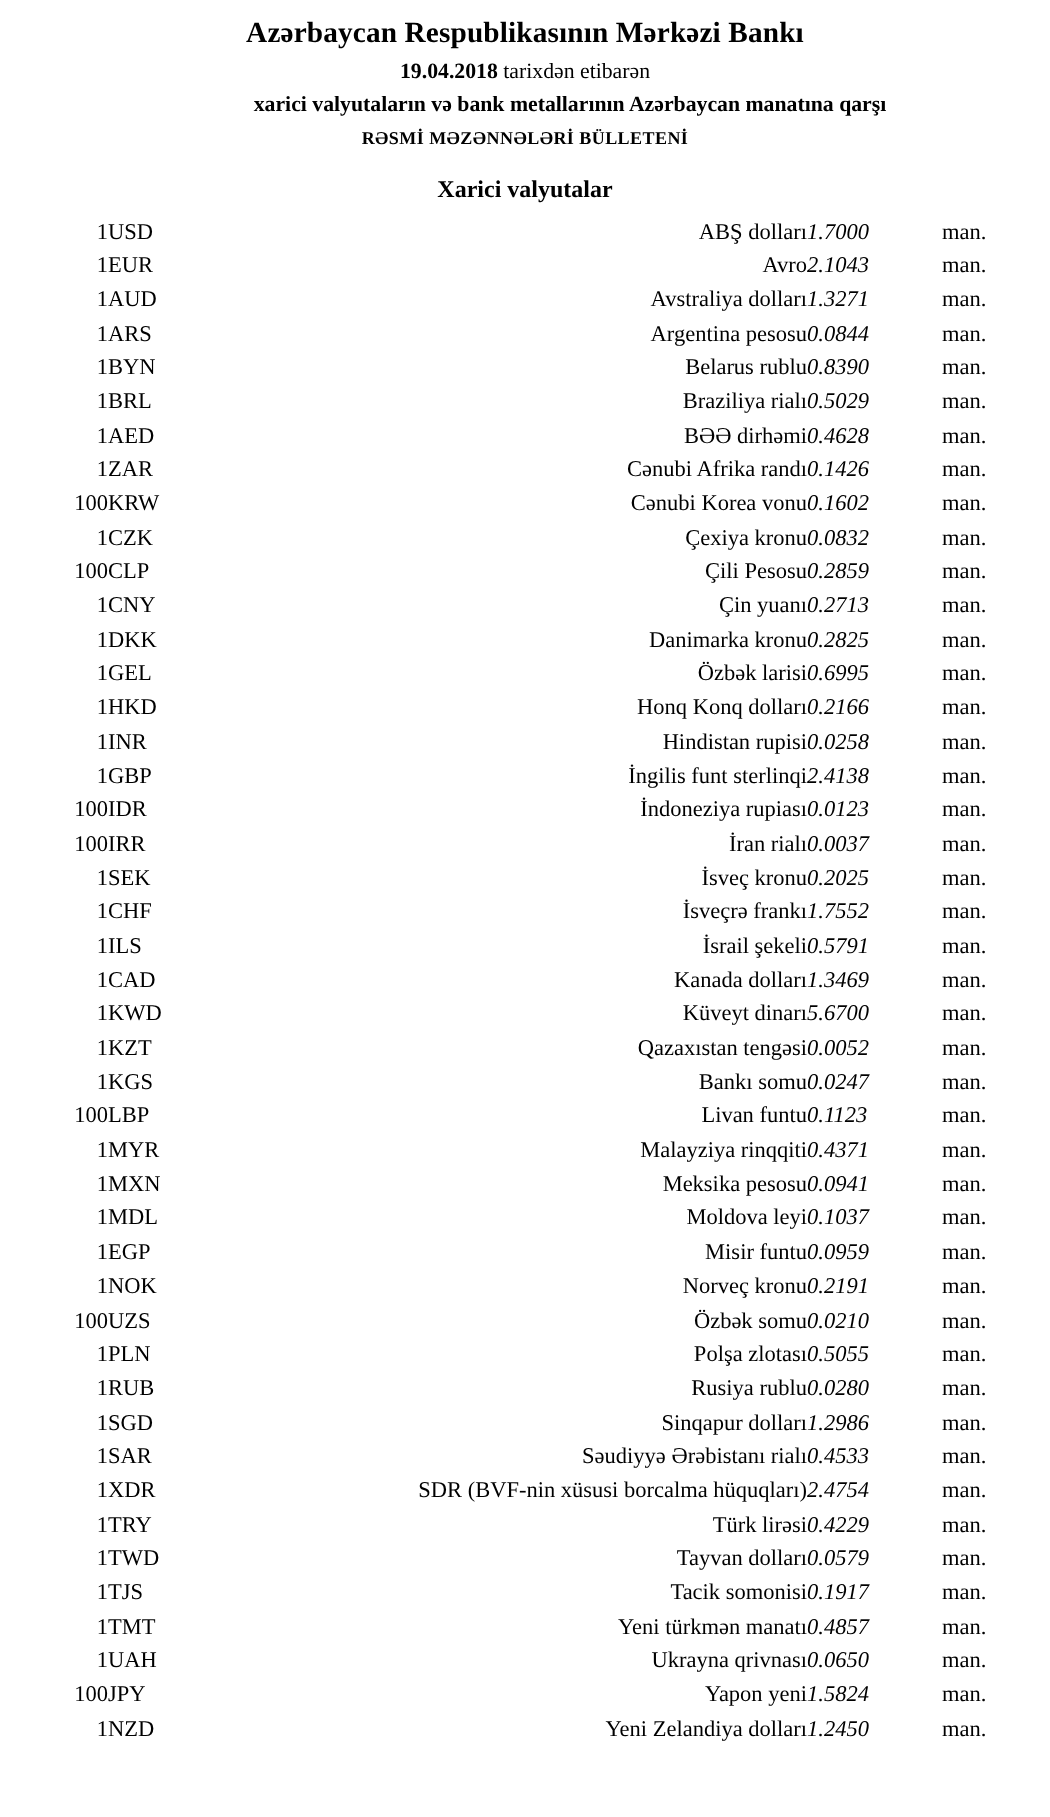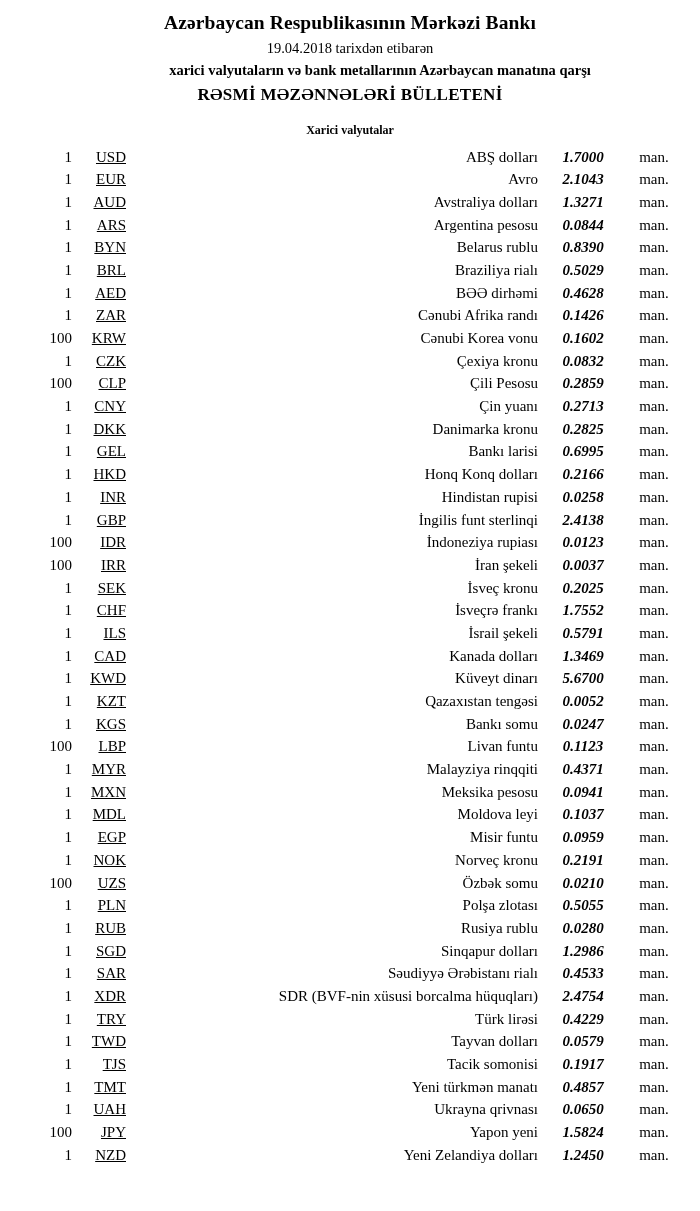--- a/index.html
+++ b/index.html
@@ -25,38 +25,38 @@
     font-size: 19.5px;
     font-weight: bold;
     letter-spacing: 0.1px;
     margin: 4px 0 6px 0;
   }
   .date-line {
     font-size: 14.5px;
     margin: 0 0 5px 0;
   }
   .date-line .date-strong {
-    font-weight: normal;
+    font-weight: bold;
   }
   .subtitle-line {
     font-size: 14.5px;
     font-weight: bold;
     margin: 0 0 6px 12px;
     padding-left: 48px;
   }
   .bulletin-title {
-    font-size: 17px;
+    font-size: 12px;
     font-weight: bold;
     letter-spacing: 0.3px;
     margin: 0 0 18px 0;
     font-family: Liberation Serif, serif;
   }
   .section-title {
     text-align: center;
-    font-size: 12px;
+    font-size: 16px;
     font-weight: bold;
     margin: 10px 0 8px 0;
   }
   table.rates {
     border-collapse: collapse;
     margin: 0 auto;
     width: 660px;
     font-size: 15px;
   }
   table.rates td {
@@ -65,38 +65,37 @@
     line-height: 1.18;
   }
   td.qty {
     width: 52px;
     text-align: right;
     padding-right: 8px;
     white-space: nowrap;
   }
   td.code {
     width: 54px;
-    text-align: right;
+    text-align: left;
     white-space: nowrap;
-    text-decoration: underline;
   }
   td.name {
     padding-left: 14px;
     text-align: right;
   }
   td.rate {
     width: 90px;
-    text-align: center;
+    text-align: left;
     font-style: italic;
-    font-weight: bold;
+    font-weight: normal;
     white-space: nowrap;
   }
   td.unit {
     width: 52px;
-    text-align: center;
+    text-align: left;
     padding-left: 9px;
     white-space: nowrap;
   }
 </style>
 </head>
 <body>
 
 <div class="page">
 
   <div class="header">
@@ -199,21 +198,21 @@
         <tr>
           <td class="qty">1</td>
           <td class="code">DKK</td>
           <td class="name">Danimarka kronu</td>
           <td class="rate">0.2825</td>
           <td class="unit">man.</td>
         </tr>
         <tr>
           <td class="qty">1</td>
           <td class="code">GEL</td>
-          <td class="name">Bankı larisi</td>
+          <td class="name">Özbək larisi</td>
           <td class="rate">0.6995</td>
           <td class="unit">man.</td>
         </tr>
         <tr>
           <td class="qty">1</td>
           <td class="code">HKD</td>
           <td class="name">Honq Konq dolları</td>
           <td class="rate">0.2166</td>
           <td class="unit">man.</td>
         </tr>
@@ -234,21 +233,21 @@
         <tr>
           <td class="qty">100</td>
           <td class="code">IDR</td>
           <td class="name">İndoneziya rupiası</td>
           <td class="rate">0.0123</td>
           <td class="unit">man.</td>
         </tr>
         <tr>
           <td class="qty">100</td>
           <td class="code">IRR</td>
-          <td class="name">İran şekeli</td>
+          <td class="name">İran rialı</td>
           <td class="rate">0.0037</td>
           <td class="unit">man.</td>
         </tr>
         <tr>
           <td class="qty">1</td>
           <td class="code">SEK</td>
           <td class="name">İsveç kronu</td>
           <td class="rate">0.2025</td>
           <td class="unit">man.</td>
         </tr>

